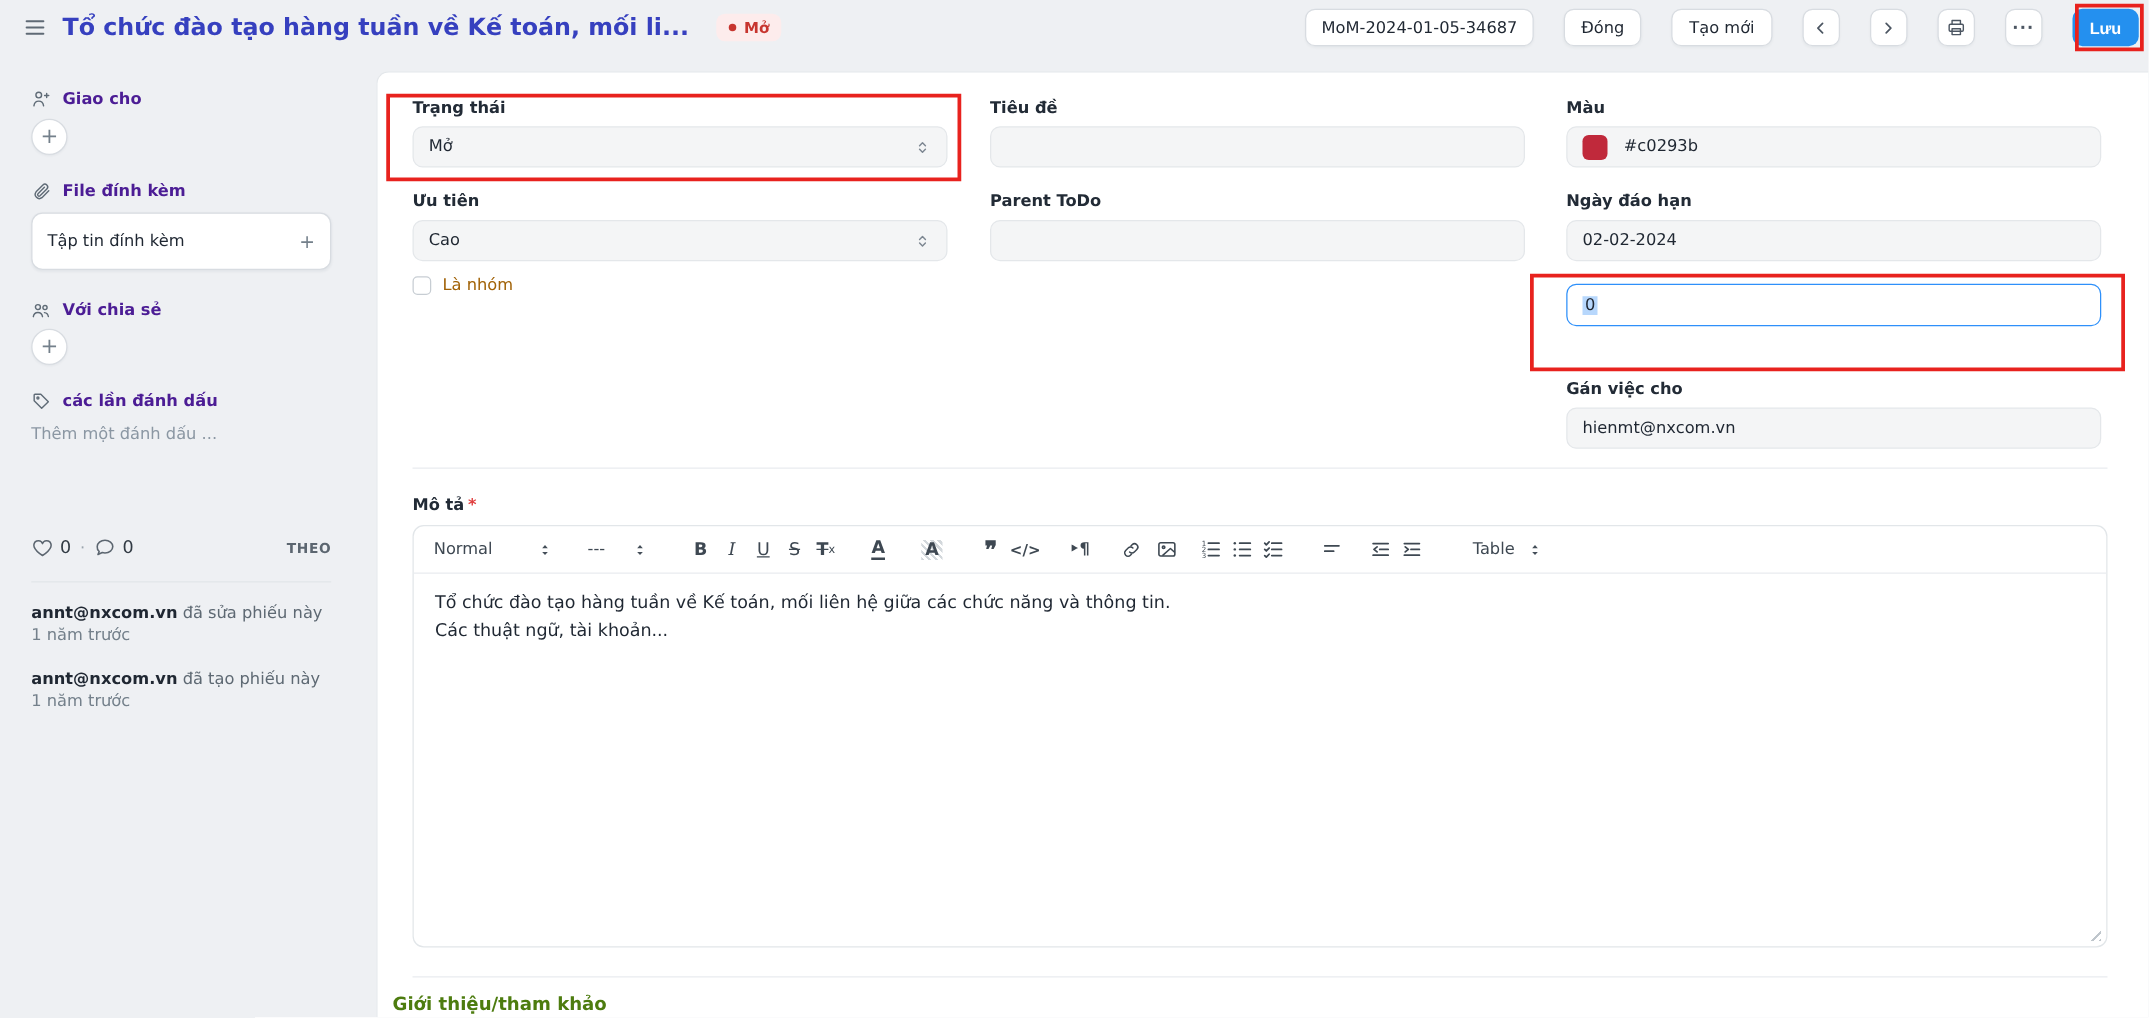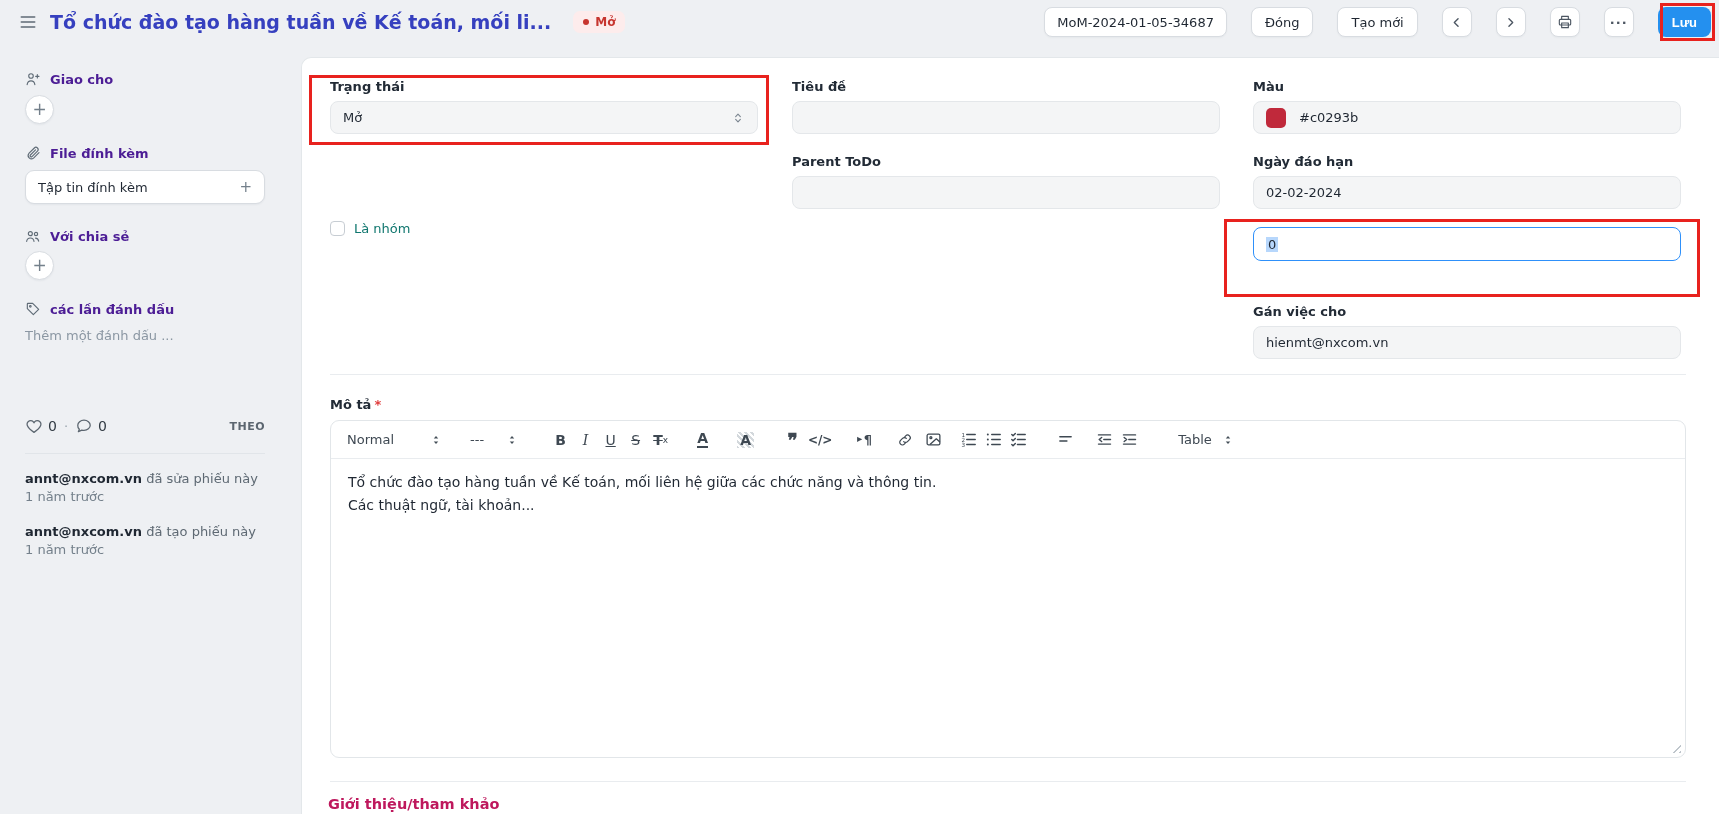--- a/index.html
+++ b/index.html
@@ -34,21 +34,21 @@
     font-size:13px; font-weight:600; border:none; border-radius:8px; cursor:pointer; }
   
   .sidebar { position:absolute; left:0; top:44px; width:301px; bottom:0; padding-left:25px; }
   .sb-head { display:flex; align-items:center; gap:9px; font-weight:600;
     color:#4c1d95; font-size:13px; }
   .sb-head svg { color:#5f6b76; flex:none; }
   .plus-circle { width:29px; height:29px; border-radius:50%; background:#fff;
     border:1px solid #d8dce1; box-shadow:0 1px 2px rgba(25,39,52,.05);
     display:flex; align-items:center; justify-content:center;
     color:#74808b; font-size:17px; line-height:1; cursor:pointer; }
-  .attach-box { width:240px; height:34px; background:#fff; border:1px solid #d8dce1;
+  .attach-box { width:240px; height:46px; background:#fff; border:1px solid #d8dce1;
     border-radius:9px; box-shadow:0 1px 2px rgba(25,39,52,.05);
     display:flex; align-items:center; padding:0 12px; cursor:pointer; }
   .attach-box .plus { margin-left:auto; color:#74808b; font-size:15px; }
   .sb-muted { color:#8b97a3; font-size:13px; }
   .likes-row { width:240px; display:flex; align-items:center; color:#5c6670; }
   .likes-row .cnt { font-size:14px; color:#323b44; margin-left:5px; }
   .likes-row .mid { margin:0 7px; color:#9aa4ad; }
   .follow { margin-left:auto; font-size:11px; font-weight:700; letter-spacing:.5px;
     color:#5c6670; cursor:pointer; }
   .sb-divider { width:240px; height:1px; background:#e1e5e9; }
@@ -67,21 +67,21 @@
     display:flex; align-items:center; font-family:inherit; }
   input.input { outline:none; }
   .selectc { justify-content:space-between; cursor:pointer; }
   .selectc svg { color:#7c8691; flex:none; }
   .swatch { width:20px; height:20px; border-radius:5px; margin-right:13px; flex:none; }
   .input.focus { height:34px; background:#fff; border:1.6px solid #2e90fa; }
   .selhl { background:#b7d7fc; padding:0 2px; }
   .cbx-row { display:flex; align-items:center; cursor:pointer; }
   .cbx { width:15px; height:15px; border:1px solid #c7cdd3; border-radius:4px;
     background:#fff; flex:none; }
-  .cbx-lbl { margin-left:9px; font-size:13px; color:#0f766e; }
+  .cbx-lbl { margin-left:9px; font-size:13px; color:#a16207; }
   .hr { position:absolute; height:1px; background:#e9ecef; }
   
   .editor { position:absolute; left:330px; top:420px; width:1356px; height:338px;
     background:#fff; border:1px solid #e2e6e9; border-radius:9px; }
   .etoolbar { height:38px; border-bottom:1px solid #e9ecef; display:flex;
     align-items:center; padding:0 16px; color:#3e4852; }
   .tb-sel { display:flex; align-items:center; font-size:13px; cursor:pointer; }
   .tb-sel svg { color:#444e58; }
   .ti { min-width:25px; text-align:center; font-size:14px; cursor:pointer;
     display:flex; align-items:center; justify-content:center; height:24px; }
@@ -94,22 +94,22 @@
   .g-color span { border-bottom:2px solid #3e4852; padding-bottom:1px; line-height:1; font-weight:600; }
   .g-bg span { font-weight:600; padding:0 3px;
     background:repeating-linear-gradient(45deg,#d3d8dc 0 2px,transparent 2px 4px); }
   .g-quote { font-family:"DejaVu Serif","Liberation Serif",serif; font-size:19px; font-weight:700; }
   .g-code { font-size:12px; font-weight:600; }
   .g-dir { font-size:13px; font-weight:600; }
   .econtent { padding:12px 17px; font-size:14px; line-height:23px; color:#1f2732; }
   .resize-grip { position:absolute; right:4px; bottom:4px; width:10px; height:10px;
     background:repeating-linear-gradient(-45deg,#bfc6cc 0 1.5px,transparent 1.5px 4.5px);
     clip-path:polygon(100% 0,100% 100%,0 100%); cursor:nwse-resize; }
-  .section-link { position:absolute; left:328px; top:796px; font-size:14.5px;
-    font-weight:700; color:#be185d; cursor:pointer; }
+  .section-link { position:absolute; left:314px; top:796px; font-size:14.5px;
+    font-weight:700; color:#4d7c0f; cursor:pointer; }
   
   .anno { position:absolute; border:3px solid #e8221e; z-index:50; pointer-events:none; }
 </style>
 </head>
 <body>
 
 <div id="app">
 
   <div class="topbar">
     <svg class="burger" viewBox="0 0 24 24" fill="none" stroke="currentColor" stroke-width="2" stroke-linecap="round">
@@ -229,20 +229,29 @@
     <input class="input" value="" style="">
   </div>
   <div class="cell" style="left:1253px; top:79px">
     <div class="lbl">Màu</div>
     <div class="input">
       <span class="swatch" style="background-color: rgb(192, 41, 59);"></span>
       <span>#c0293b</span>
     </div>
   </div>
 
+  <div class="cell" style="left:330px; top:154px">
+    <div class="lbl">Ưu tiên</div>
+    <div class="input selectc">
+      <span>Cao</span>
+      <svg width="14" height="14" viewBox="0 0 24 24" fill="none" stroke="currentColor" stroke-width="2" stroke-linecap="round" stroke-linejoin="round">
+          <path d="M8 9.5l4-4 4 4M8 14.5l4 4 4-4"></path>
+        </svg>
+    </div>
+  </div>
   <div class="cell" style="left:792px; top:154px">
     <div class="lbl">Parent ToDo</div>
     <input class="input" value="" style="">
   </div>
   <div class="cell" style="left:1253px; top:154px">
     <div class="lbl">Ngày đáo hạn</div>
     <input class="input" value="02-02-2024" style="">
   </div>
 
   <div class="cell cbx-row" style="left:330px; top:221px">

